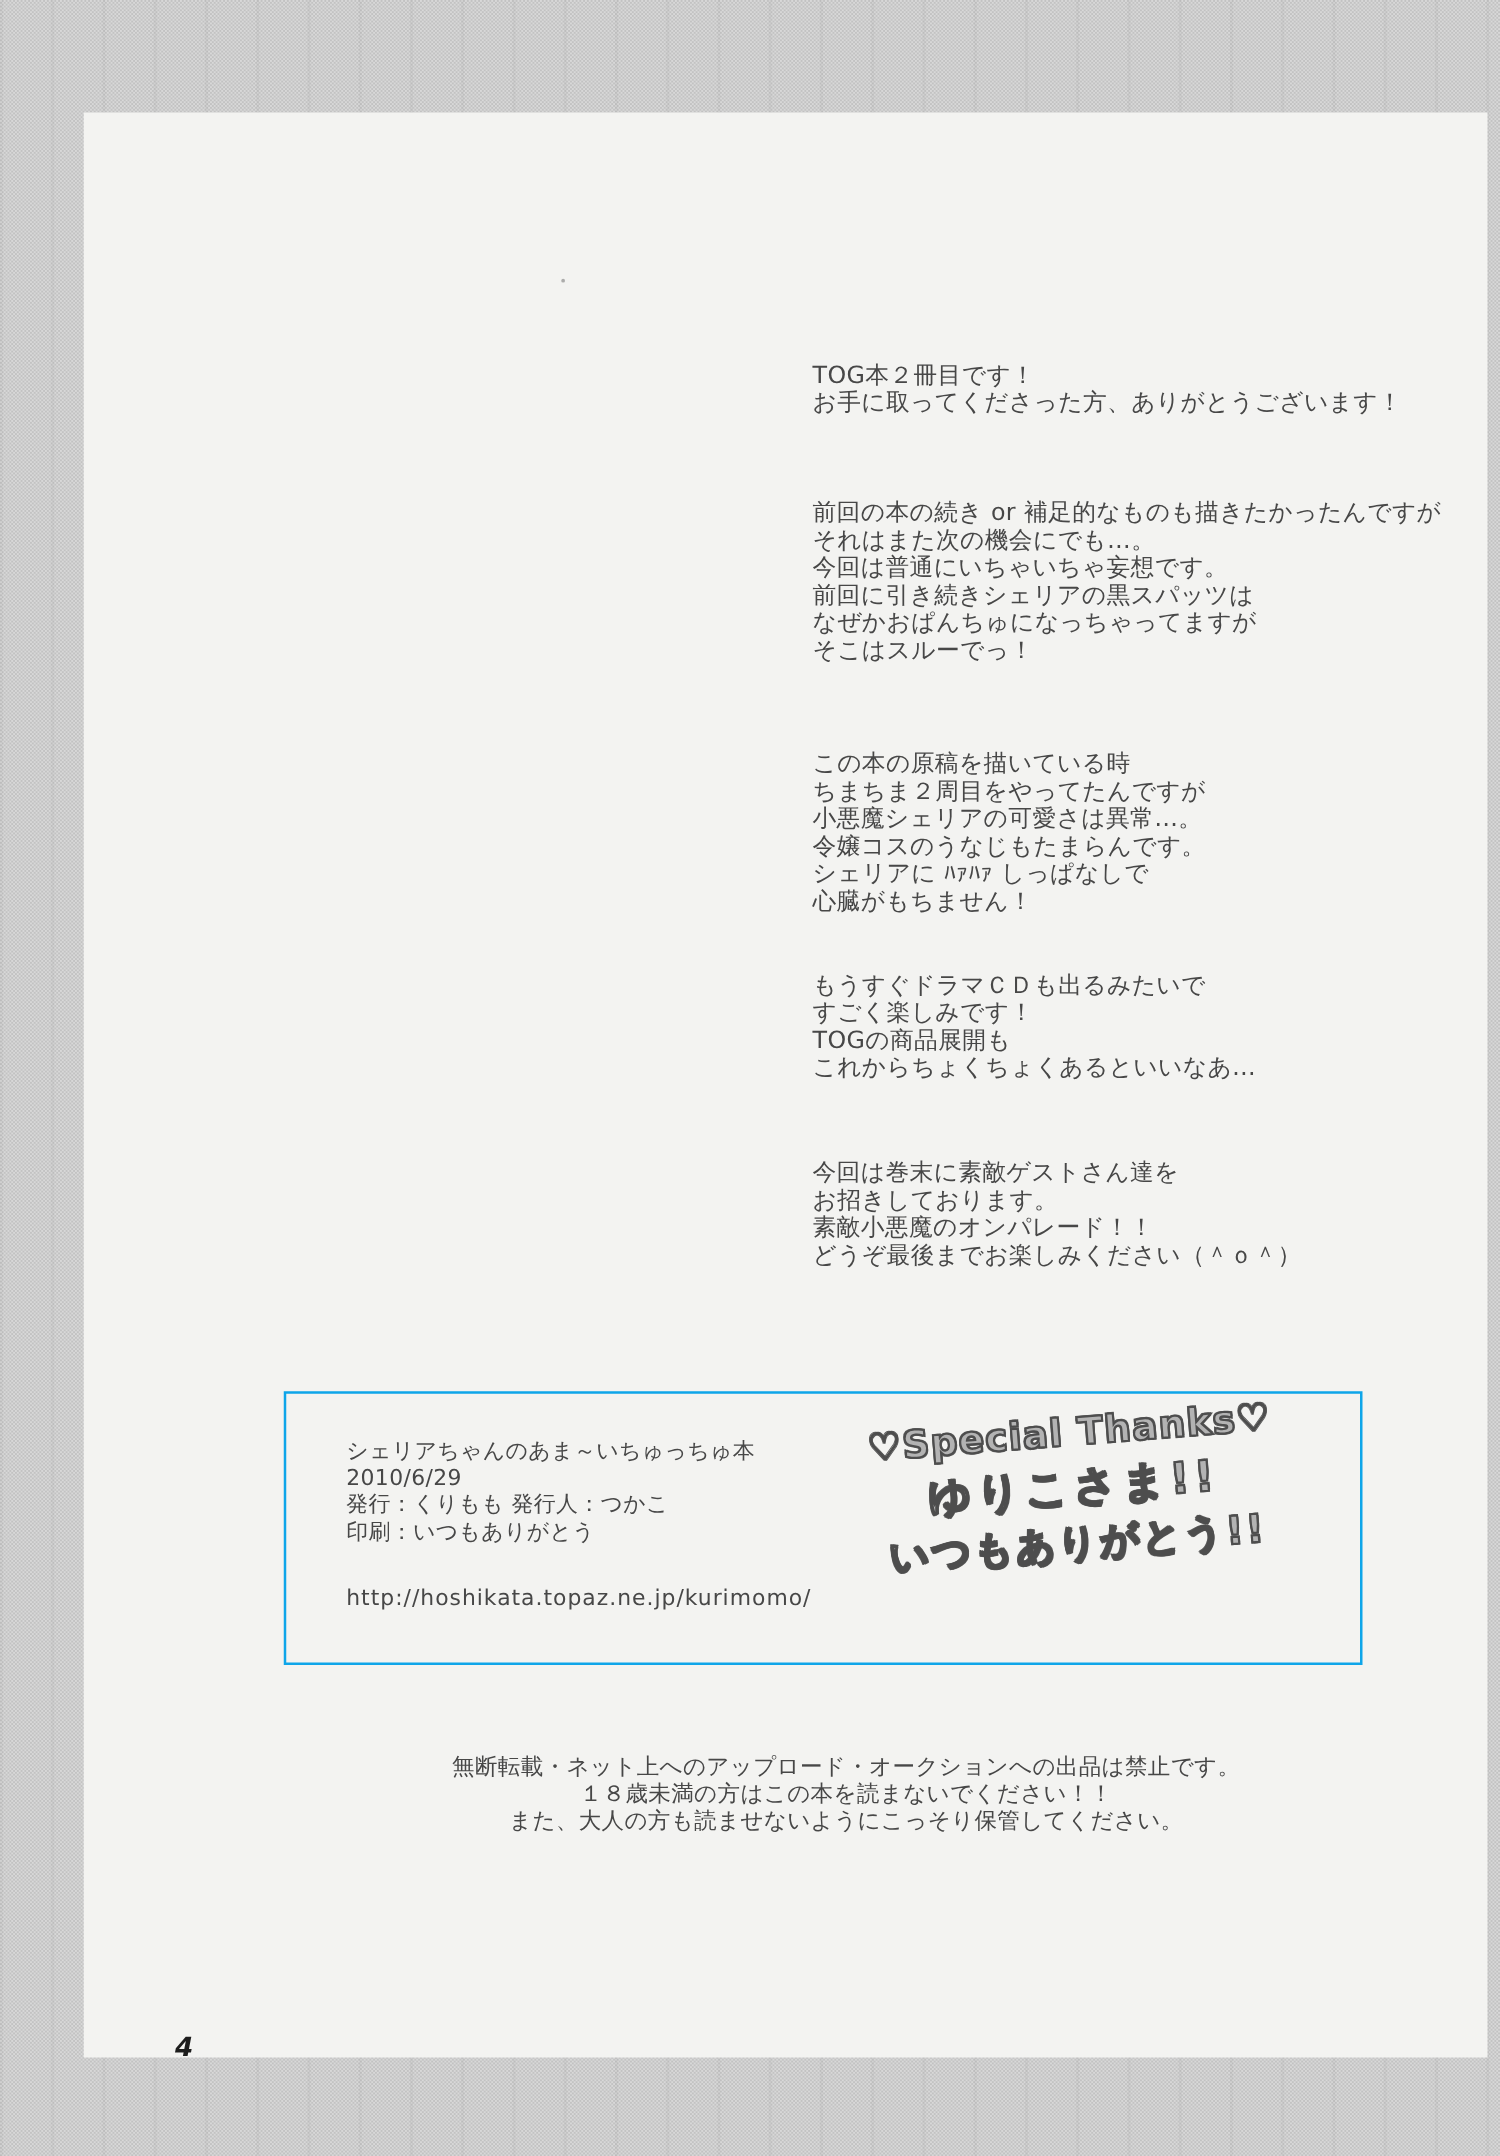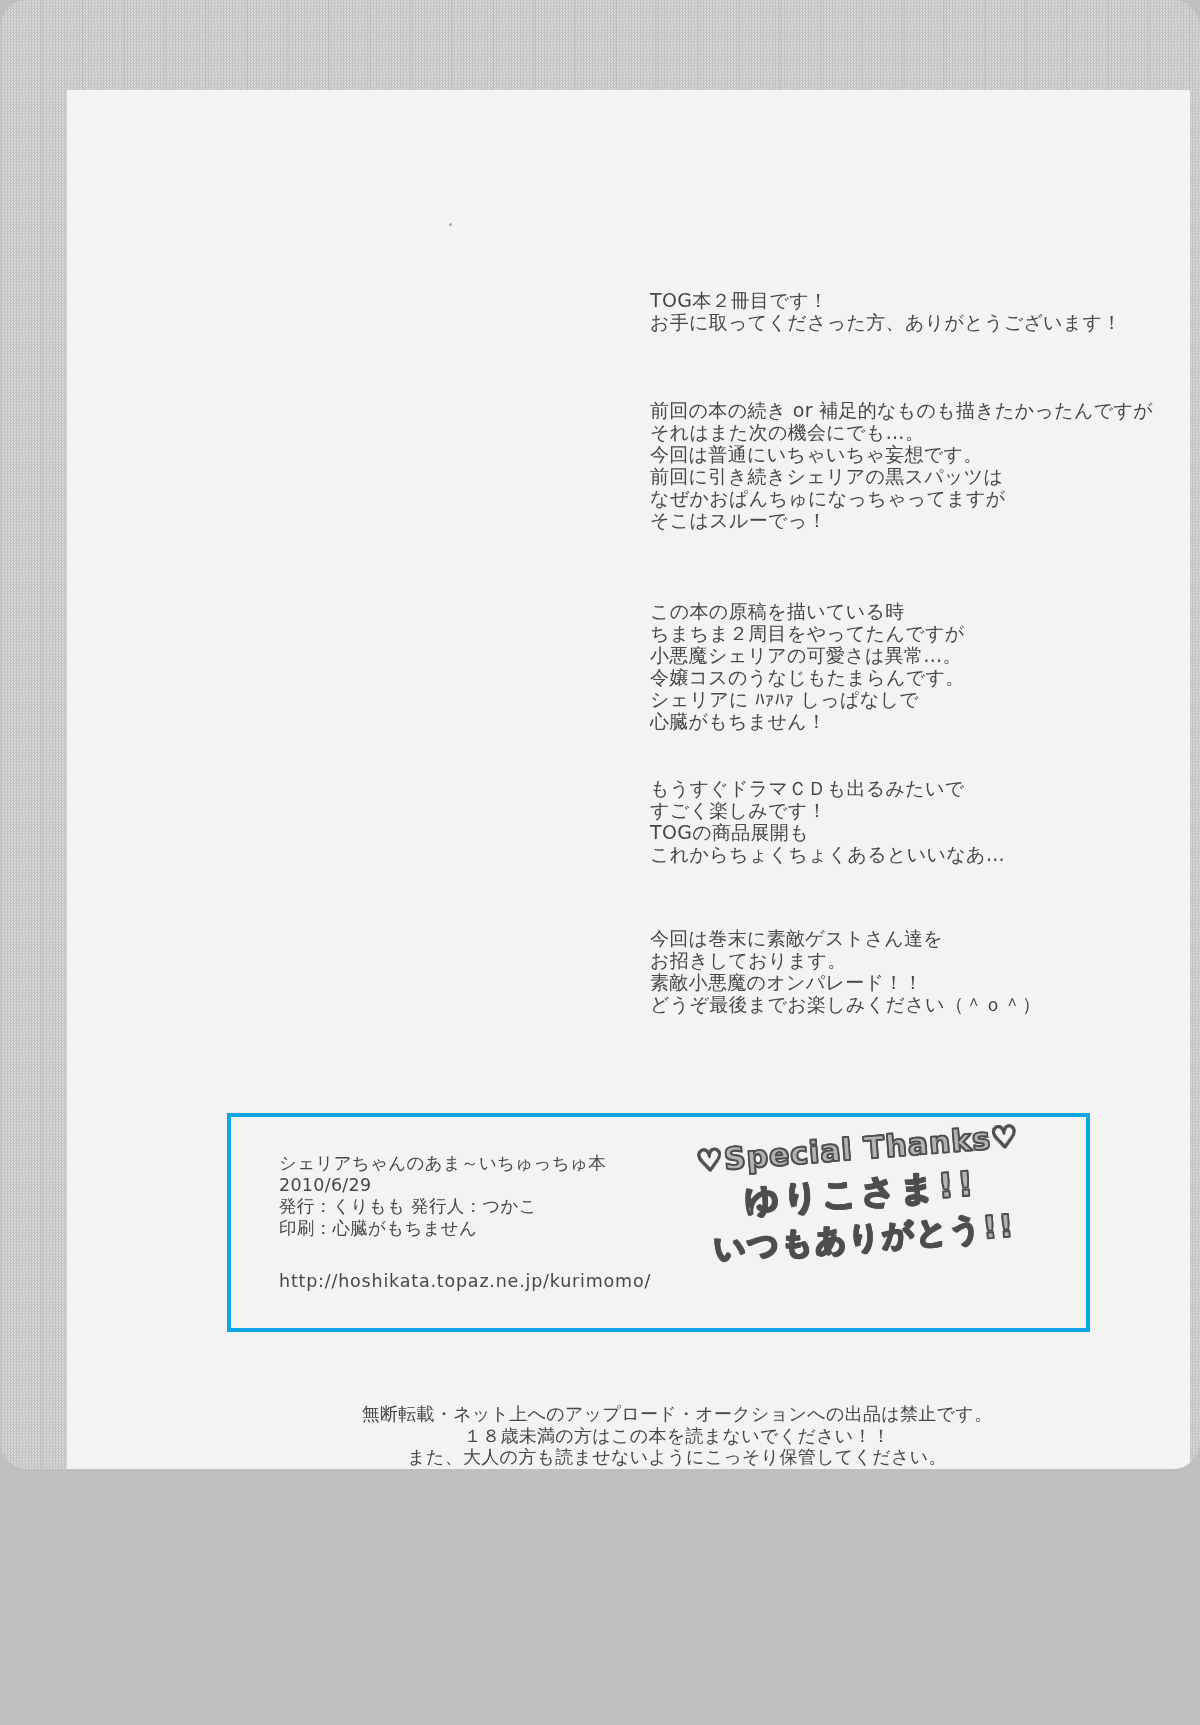--- a/index.html
+++ b/index.html
@@ -4,28 +4,27 @@
 <style>
   * { margin: 0; padding: 0; box-sizing: border-box; }
   html, body { width: 1200px; }
   body {
     font-family: "DejaVu Sans", "Liberation Sans", sans-serif;
     background: #bfbfbf;
   }
   .canvas {
     position: relative;
     width: 1200px;
-    height: 1469px;
+    height: 1725px;
     overflow: hidden;
     background-color: #cbcbcb;
     background-image:
       linear-gradient(90deg, rgba(0,0,0,0.03) 0 2px, rgba(0,0,0,0) 2px),
       repeating-conic-gradient(#c2c2c2 0% 25%, #d8d8d8 0% 50%);
     background-size: 41px 100%, 3px 3px;
-    border-radius: 27px;
   }
   .paper {
     position: absolute;
     left: 67px;
     top: 90px;
     width: 1123px;
     height: 1556px;
     background: #f3f3f1;
   }
   .speck {
@@ -52,21 +51,21 @@
   .para-2 { top: 309px; }
   .para-3 { top: 510px; }
   .para-4 { top: 687px; }
   .para-5 { top: 837px; }
   .colophon-box {
     position: absolute;
     left: 160px;
     top: 1023px;
     width: 863px;
     height: 219px;
-    border: 4px solid #0ea5e9;
+    border: 2px solid #0ea5e9;
     background: #f3f3f1;
   }
   .colophon-info {
     position: absolute;
     left: 48px;
     top: 36px;
     font-size: 17.5px;
     line-height: 21.5px;
     color: #474747;
     white-space: nowrap;
@@ -159,21 +158,21 @@
       <div>お招きしております。</div>
       <div>素敵小悪魔のオンパレード！！</div>
       <div>どうぞ最後までお楽しみください（＾ｏ＾）</div>
     </div>
 
     <div class="colophon-box">
       <div class="colophon-info">
         <div>シェリアちゃんのあま～いちゅっちゅ本</div>
         <div>2010/6/29</div>
         <div>発行：くりもも 発行人：つかこ</div>
-        <div>印刷：心臓がもちません</div>
+        <div>印刷：いつもありがとう</div>
         <div class="colophon-url">http://hoshikata.topaz.ne.jp/kurimomo/</div>
       </div>
       <div class="thanks">
         <div class="thanks-heading">♡Special Thanks♡</div>
         <div class="thanks-name">ゆりこさま!!</div>
         <div class="thanks-message">いつもありがとう!!</div>
       </div>
     </div>
 
     <div class="notice">

